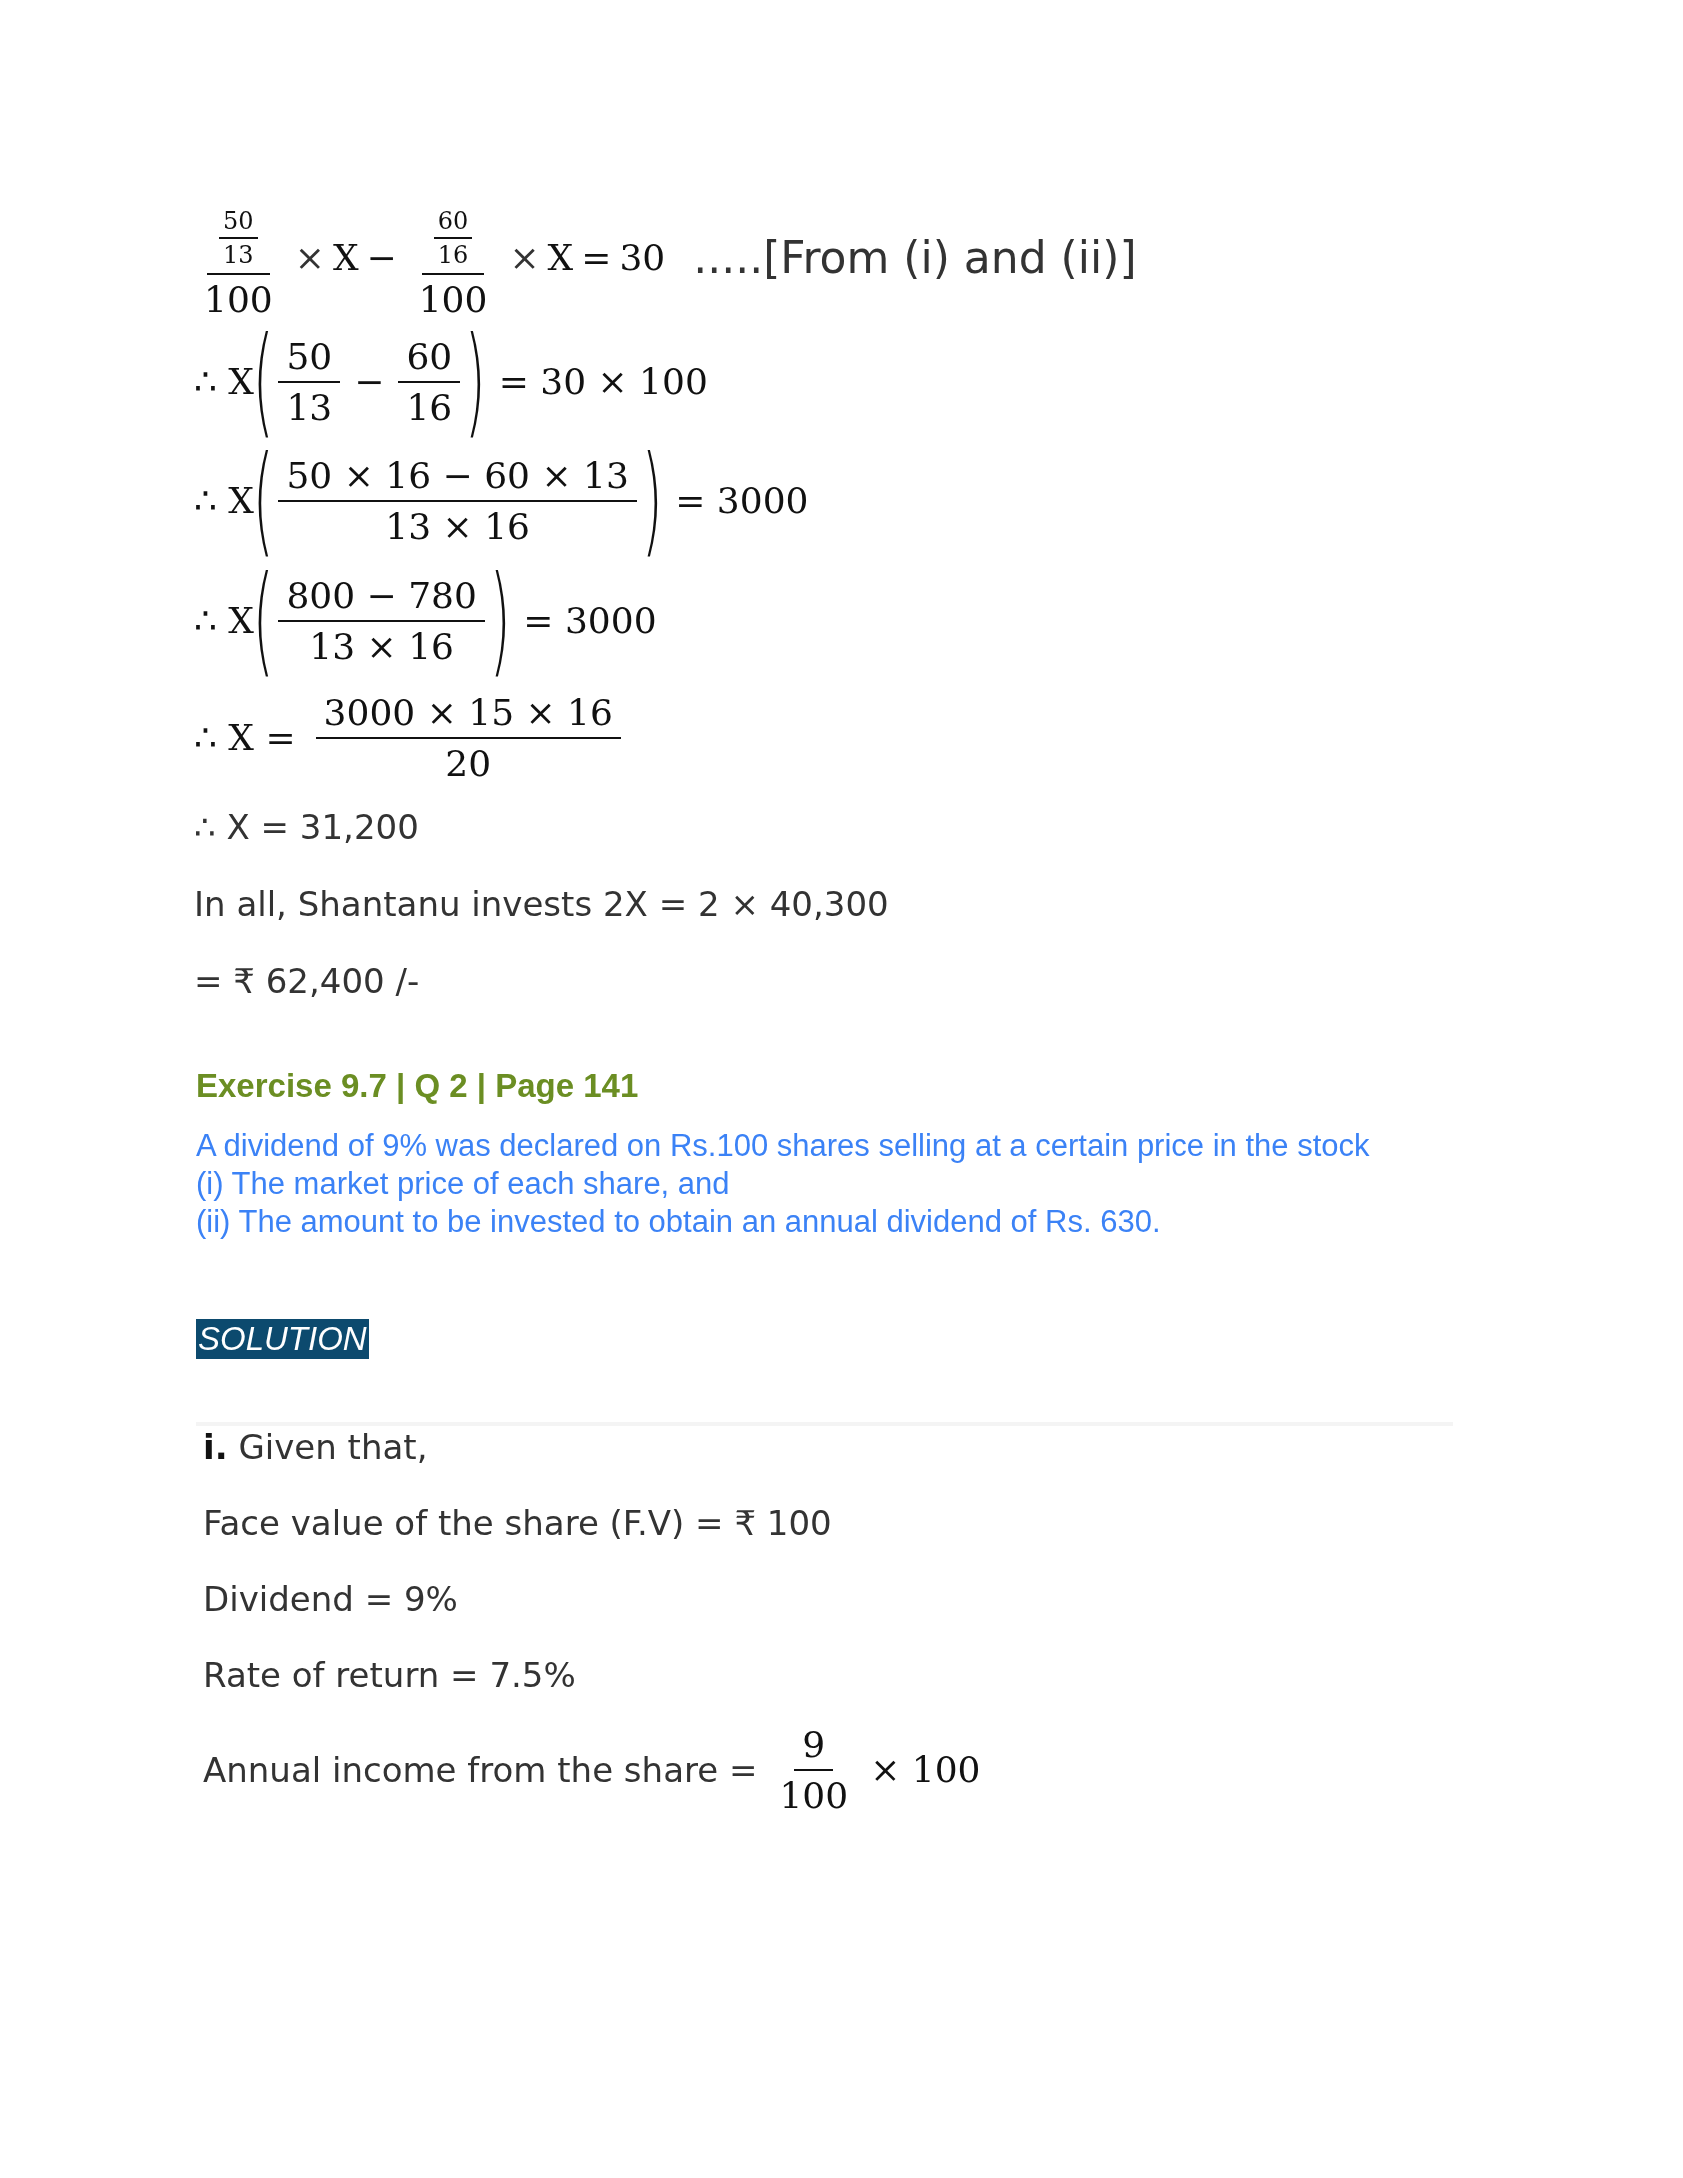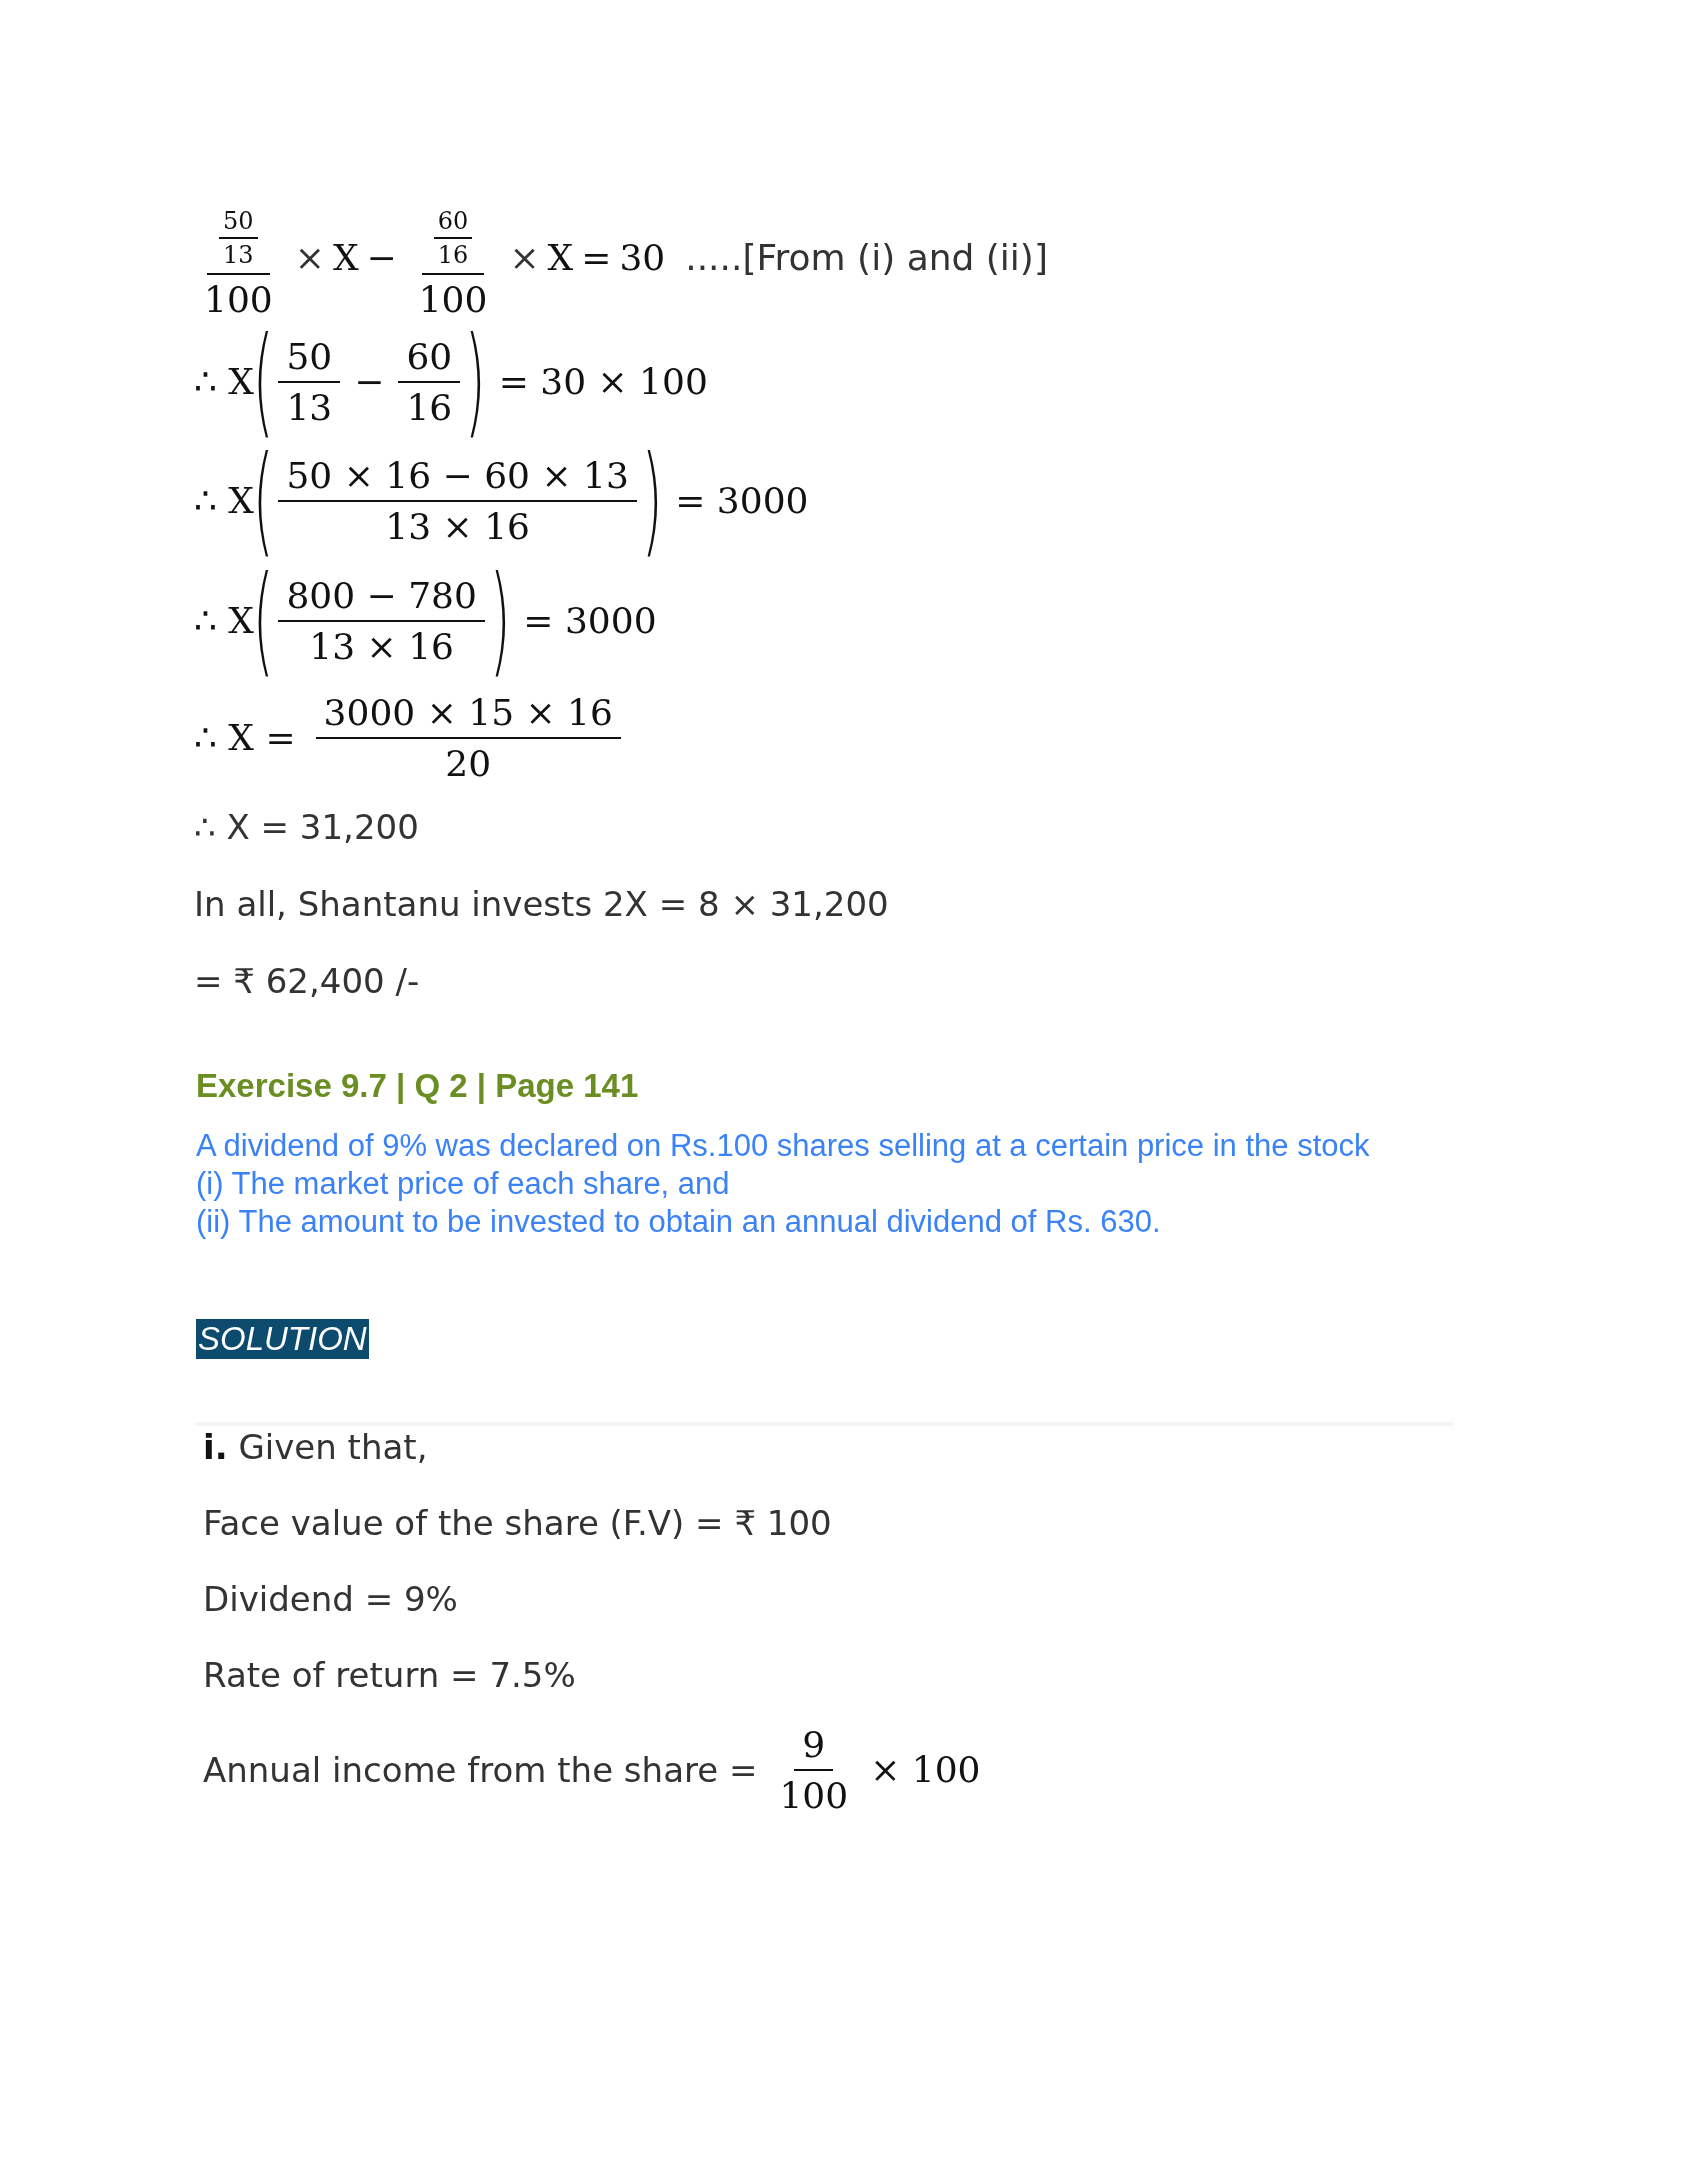--- a/index.html
+++ b/index.html
@@ -41,21 +41,21 @@
         <span class="num" style="padding:0 4px 2px 4px; border-bottom-width:2px;">60</span>
         <span class="den" style="padding:2px 4px 0 4px;">16</span>
       </span>
     </span>
     <span class="den">100</span>
   </span>
   <span class="op" style="color:#333;">×</span>
   <span>X</span>
   <span class="op">=</span>
   <span>30</span>
-  <span class="sans" style="font-size:36px; margin-left:20px;text-align:right;">.....[From (i) and (ii)]</span>
+  <span class="sans" style="font-size:44px; margin-left:28px;text-align:right;">.....[From (i) and (ii)]</span>
 </div>
 
 <div class="abs math m36" style="left:194px; top:327px; height:109px;">
   <span>∴ X</span>
   <span class="paren">(</span>
   <span class="frac">
     <span class="num">50</span>
     <span class="den">13</span>
   </span>
   <span class="op">−</span>
@@ -91,21 +91,21 @@
 
 <div class="abs math m36" style="left:194px; top:683px; height:109px;">
   <span style="margin-right:14px;">∴ X =</span>
   <span class="frac">
     <span class="num">3000 × 15 × 16</span>
     <span class="den">20</span>
   </span>
 </div>
 
 <div class="abs sans" style="left:194px; top:807px; font-size:34px;">∴ X = 31,200</div>
-<div class="abs sans" style="left:194px; top:884px; font-size:34px;">In all, Shantanu invests 2X = 8 × 31,200</div>
+<div class="abs sans" style="left:194px; top:884px; font-size:34px;">In all, Shantanu invests 2X = 2 × 40,300</div>
 <div class="abs sans" style="left:194px; top:961px; font-size:34px;">= ₹ 62,400 /-</div>
 
 <div class="abs heading" style="left:196px; top:1067px;">Exercise 9.7 | Q 2 | Page 141</div>
 <div class="abs para" style="left:196px; top:1127px;">
   <div>A dividend of 9% was declared on Rs.100 shares selling at a certain price in the stock</div>
   <div>(i) The market price of each share, and</div>
   <div>(ii) The amount to be invested to obtain an annual dividend of Rs. 630.</div>
 </div>
 
 <div class="abs badge" style="left:196px; top:1319px;">SOLUTION</div>

